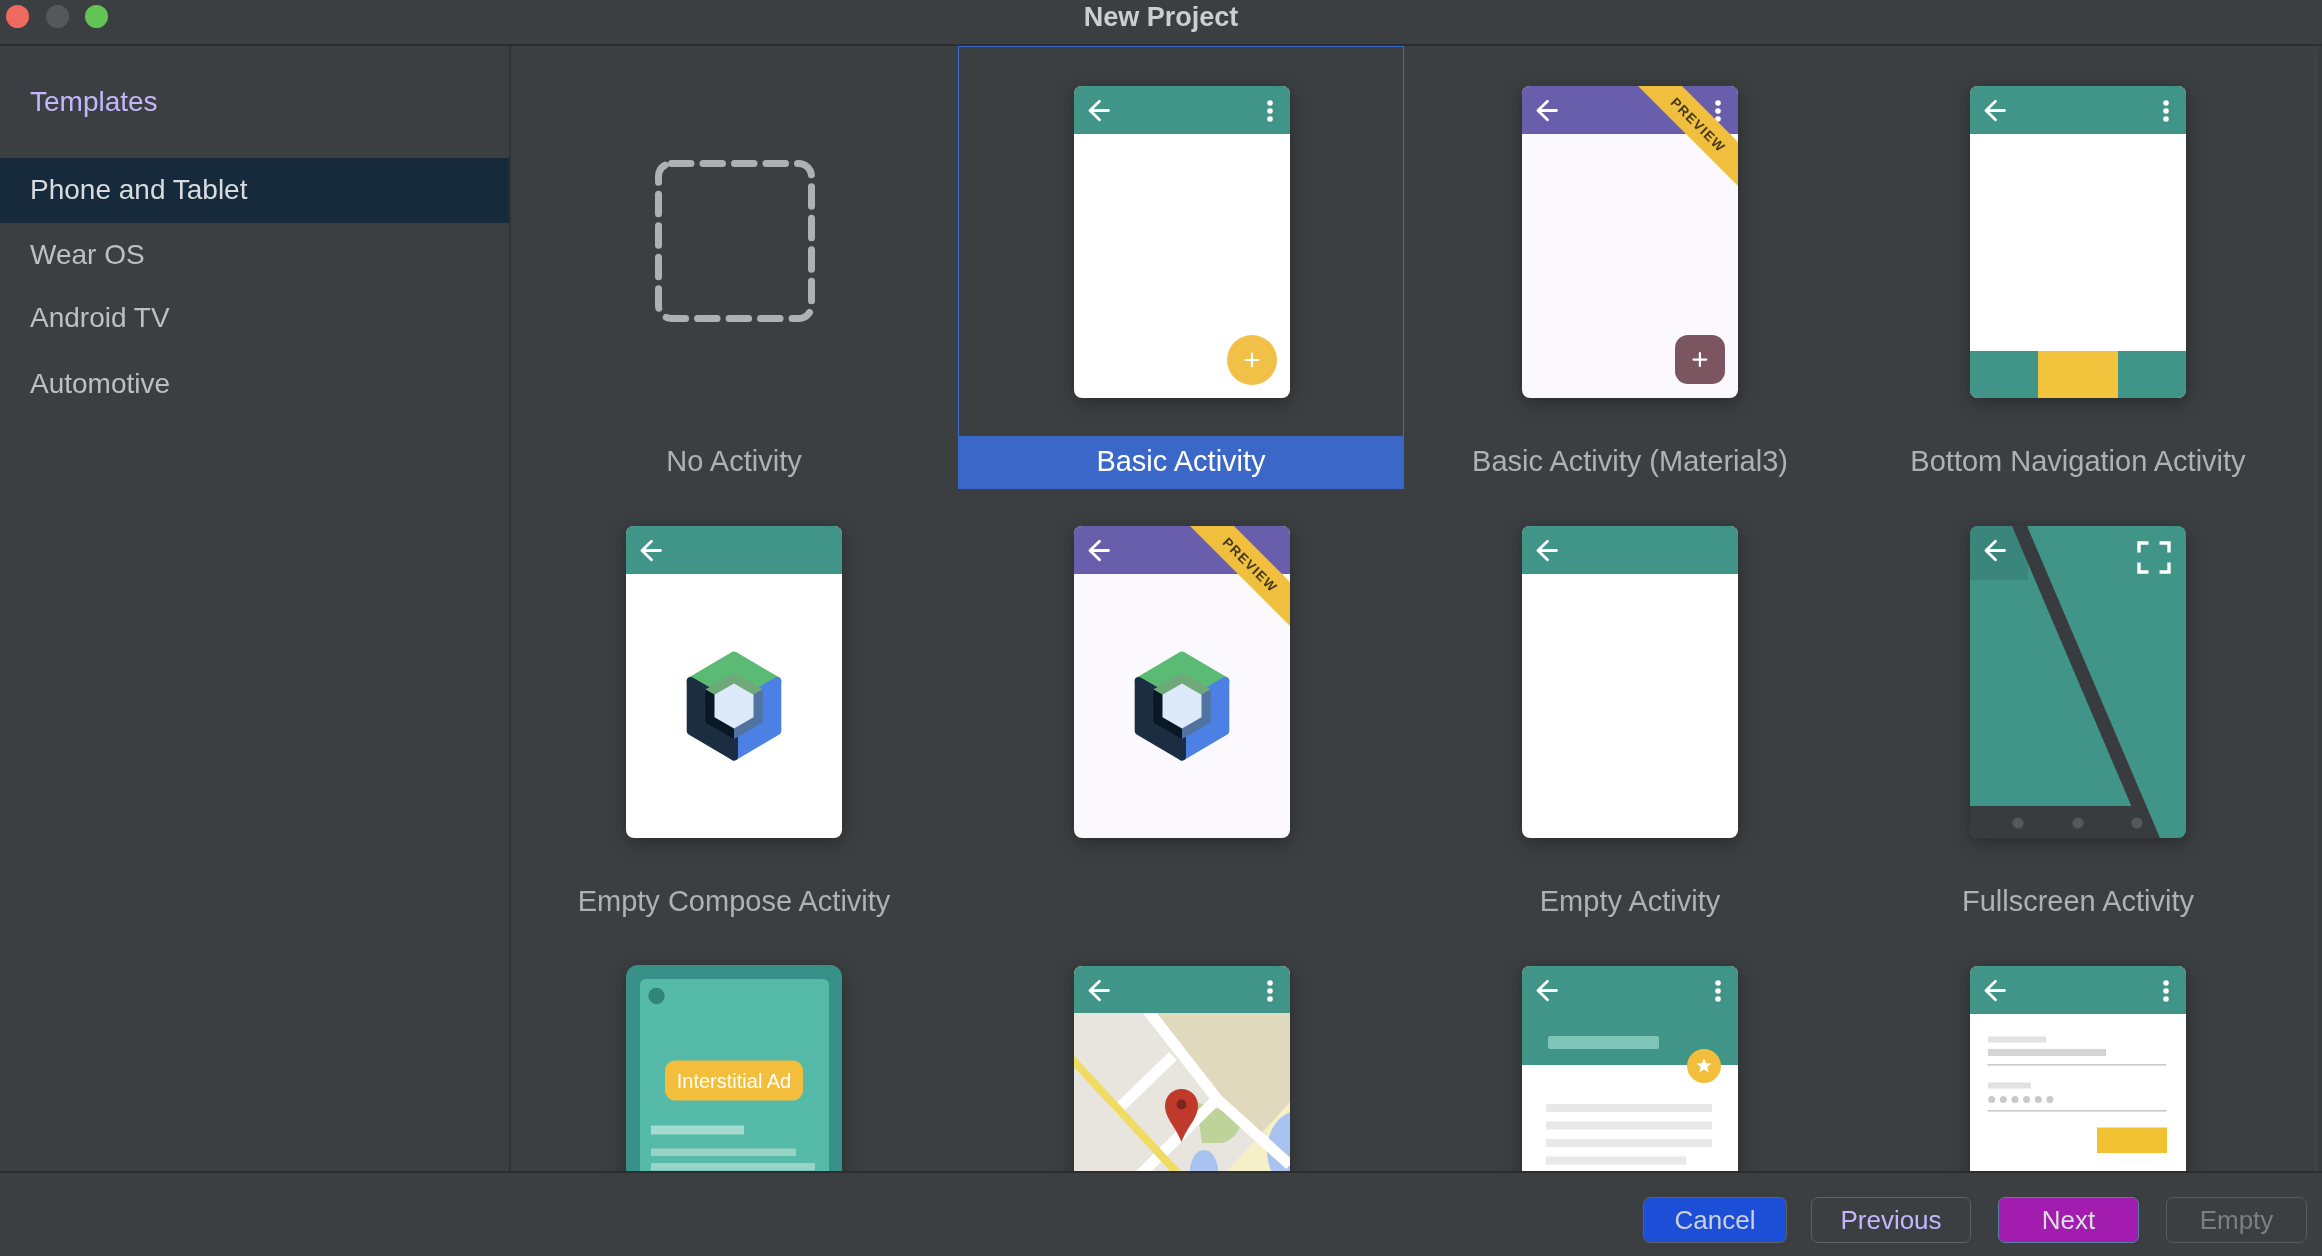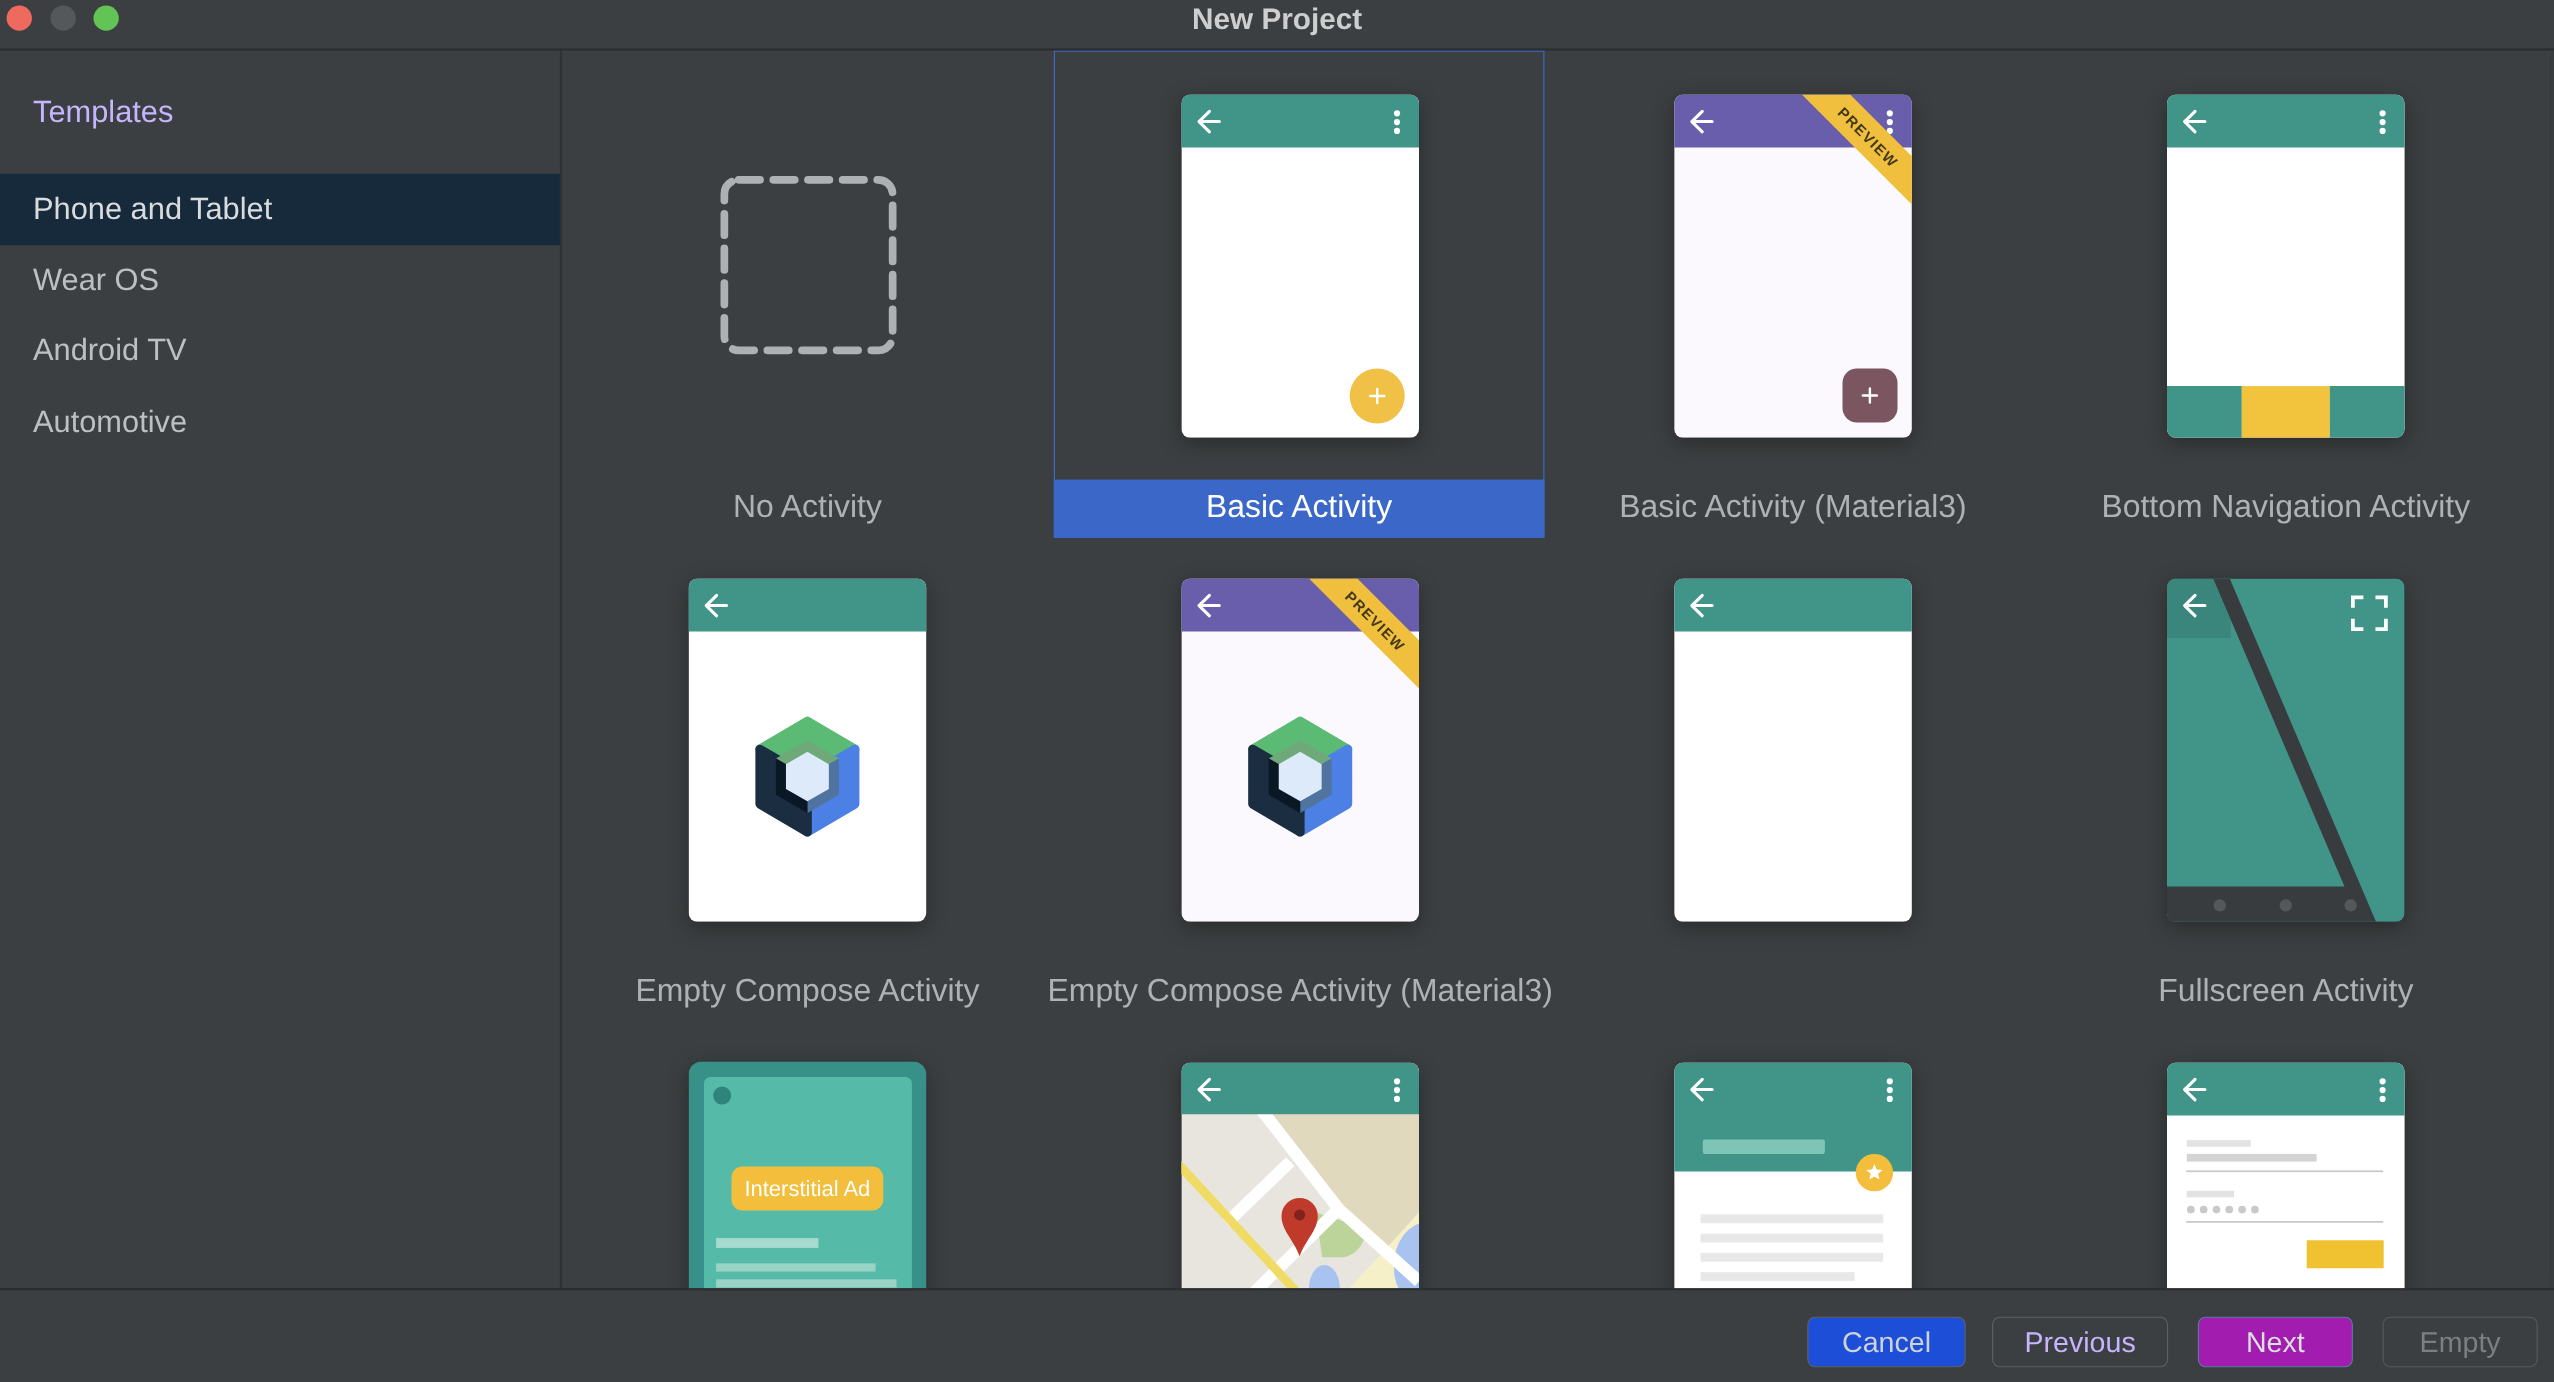--- a/index.html
+++ b/index.html
@@ -226,21 +226,21 @@
           </g>
           <rect x="17.5" y="144" width="179" height="1.6" fill="#C9C9C9"></rect>
           <rect x="127" y="161.5" width="70" height="25.5" fill="#F0C232"></rect>
         </g>
       </svg>
       <div class="lbl" style="left:474px;top:445px">No Activity</div>
 <div class="lbl sel" style="left:921px;top:445px">Basic Activity</div>
 <div class="lbl" style="left:1370px;top:445px">Basic Activity (Material3)</div>
 <div class="lbl" style="left:1818px;top:445px">Bottom Navigation Activity</div>
 <div class="lbl" style="left:474px;top:885px">Empty Compose Activity</div>
-<div class="lbl" style="left:922px;top:885px">Empty Compose Activity (Material3)</div>
+<div class="lbl" style="left:1370px;top:885px">Empty Activity</div>
 <div class="lbl" style="left:1818px;top:885px">Fullscreen Activity</div>
 
     </div>
   </div>
 
   <div class="abs" style="left:2316px;top:46px;width:6px;height:1126px;background:#393C3E;
        border-left:1px solid #44474A;border-top-left-radius:8px"></div>
 
   <div class="abs" style="left:0;top:1171px;width:2322px;height:2px;background:#2B2D2F"></div>
   <div class="abs" style="left:1643px;top:1197px;width:142px;height:44px;background:#1d4ed8;

